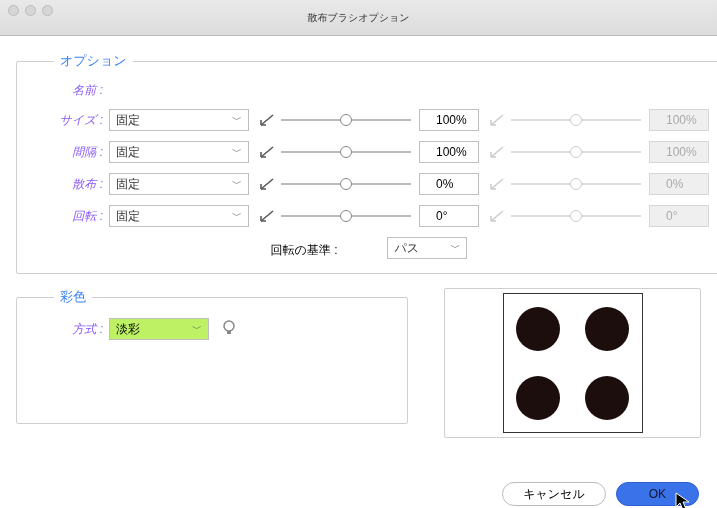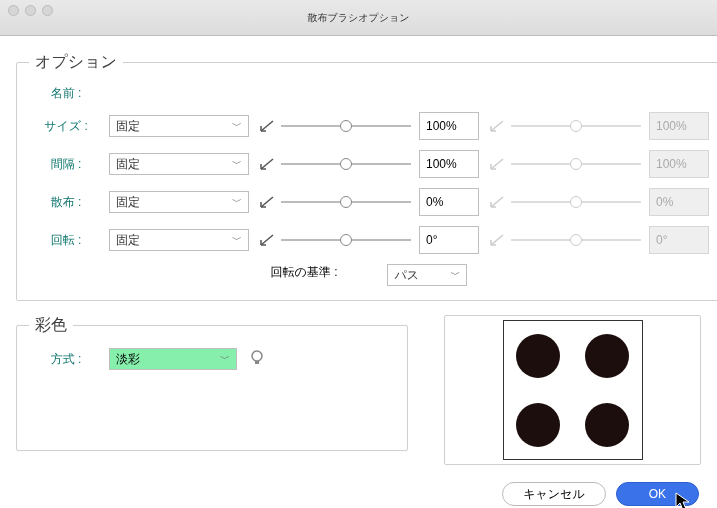--- a/index.html
+++ b/index.html
@@ -44,34 +44,36 @@
     height: calc(508px - 24px);
     position: relative;
   }
   fieldset.group {
     border: 1px solid #cfcfcf;
     border-radius: 2px;
     margin: 0 0 14px 0;
     padding: 12px 12px 14px 12px;
   }
   fieldset.group > legend {
-    font-size: 16px;
-    color: #404040;
+    font-size: 13px;
+    color: #3b82f6;
     padding: 0 6px;
+    margin-left: 25px;
   }
   .row {
     display: flex;
     align-items: center;
     margin-bottom: 10px;
   }
   .rlabel {
     width: 80px;
-    text-align: center;
-    color: #0f766e;
+    text-align: right;
+    color: #8b5cf6;
     padding-right: 6px;
+    font-style: italic;
   }
   .name-input {
     flex: 1;
     height: 22px;
     border: 1px solid #bfbfbf;
     background: #fbfbfb;
     padding: 0 6px;
     font-size: 12px;
   }
   .select {
@@ -115,52 +117,52 @@
     top: 50%;
     width: 12px;
     height: 12px;
     border-radius: 50%;
     background: #fff;
     border: 1.5px solid #888;
     transform: translate(-50%, -50%);
   }
   .valbox {
     width: 60px;
-    height: 28px;
+    height: 22px;
     border: 1px solid #bfbfbf;
     background: #fff;
     display: flex;
     align-items: center;
-    padding: 0 6px;
+    padding: 0 16px;
     font-size: 12px;
     margin-left: 8px;
   }
   .valbox.disabled {
     background: #efefef;
     color: #aaa;
     border-color: #d6d6d6;
   }
   .rot-basis-row {
     display: flex;
-    align-items: flex-start;
+    align-items: flex-end;
     justify-content: center;
     margin-top: 4px;
   }
   .lower {
     display: flex;
     gap: 36px;
   }
   .colorize-box {
     width: 392px;
   }
   .method-select {
     height: 22px;
-    width: 128px;
+    width: 100px;
     border: 1px solid #bfbfbf;
-    background: #86efac;
+    background: #bef264;
     display: flex;
     align-items: center;
     justify-content: space-between;
     padding: 0 6px;
     font-size: 12px;
   }
   .bulb {
     margin-left: 12px;
     color: #777;
   }
@@ -216,21 +218,21 @@
     display: flex;
     align-items: center;
     justify-content: center;
     border: 1px solid #bbb;
     background: #fff;
     cursor: pointer;
   }
   .btn.primary {
     background: #3a72ea;
     border-color: #2c5fd0;
-    color: #ffffff;
+    color: #0f172a;
     padding: 0 32px;
   }
   .cursor {
     position: absolute;
     right: 26px;
     bottom: 8px;
     pointer-events:none;
   }
   .slider.disabled .track{ background:#ddd;}
   .slider.disabled .thumb{ border-color:#ccc;}

